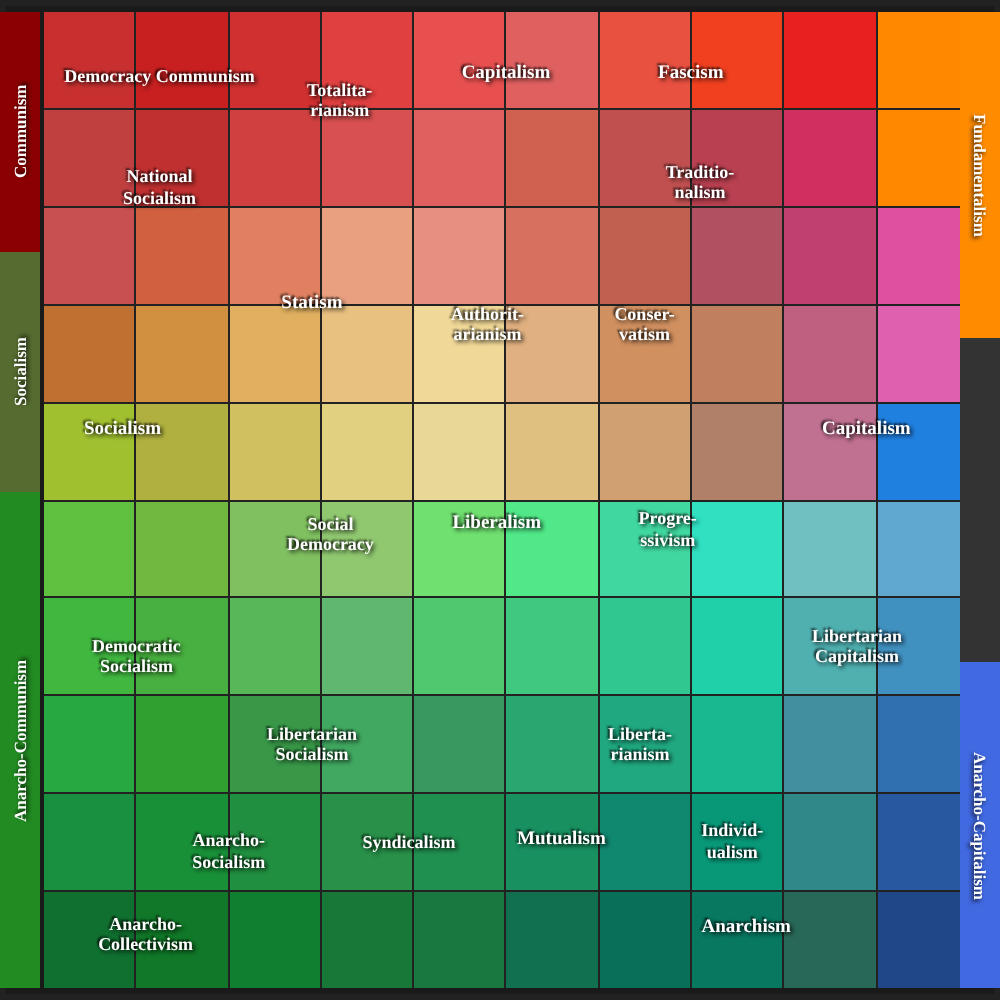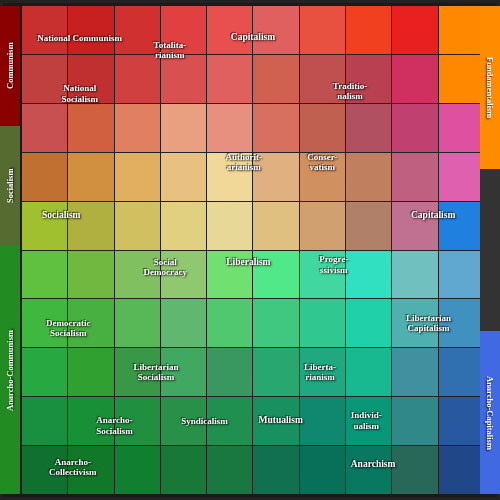--- a/index.html
+++ b/index.html
@@ -175,32 +175,34 @@
       <div style="background:#187840;"></div>
       <div style="background:#107050;"></div>
       <div style="background:#087058;"></div>
       <div style="background:#087860;"></div>
       <div style="background:#286858;"></div>
       <div style="background:#204888;"></div>
     </div>
 
     <div class="overlay-labels">
 
-      <div class="text-label" style="top:1%;left:2%;width:21%;height:11%;font-size:9px;">National
+      <div class="text-label" style="top:1%;left:2%;width:21%;height:11%;font-size:9px;">Democracy
 Communism</div>
 
       <div class="text-label" style="top:1%;left:23%;width:18%;height:16%;font-size:9px;">Totalita-<br>rianism</div>
 
       <div class="text-label" style="top:1%;left:41%;width:18%;height:11%;font-size:9.5px;">Capitalism</div>
 
+      <div class="text-label" style="top:1%;left:63%;width:14%;height:11%;font-size:9.5px;">Fascism</div>
 
       <div class="text-label" style="top:12%;left:2%;width:21%;height:12%;font-size:9px;">National<br>Socialism</div>
 
       <div class="text-label" style="top:11%;left:62%;width:18%;height:13%;font-size:9px;">Traditio-<br>nalism</div>
 
+      <div class="text-label" style="top:25%;left:21%;width:16%;height:10%;font-size:9.5px;">Statism</div>
 
       <div class="text-label" style="top:25%;left:39%;width:18%;height:14%;font-size:9px;">Authorit-<br>arianism</div>
 
       <div class="text-label" style="top:25%;left:57%;width:16%;height:14%;font-size:9px;">Conser-<br>vatism</div>
 
       <div class="text-label" style="top:38%;left:0%;width:17%;height:10%;font-size:9.5px;">Socialism</div>
 
       <div class="text-label" style="top:38%;left:79%;width:20%;height:10%;font-size:9.5px;">Capitalism</div>
 
       <div class="text-label" style="top:47%;left:22%;width:18%;height:13%;font-size:9px;">Social<br>Democracy</div>

